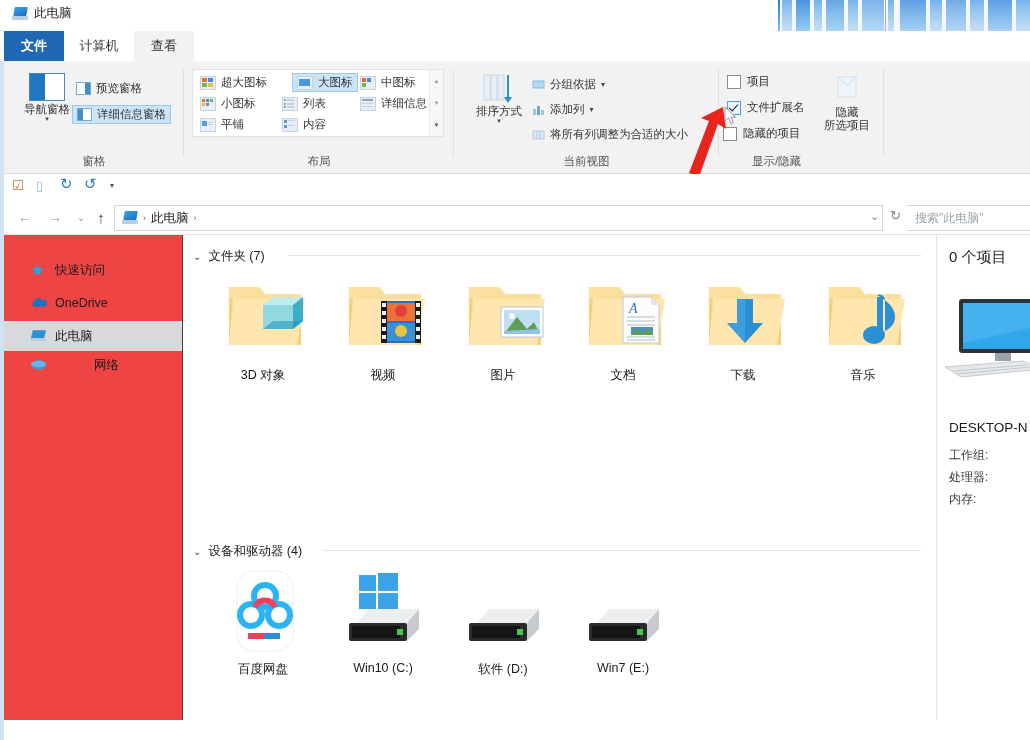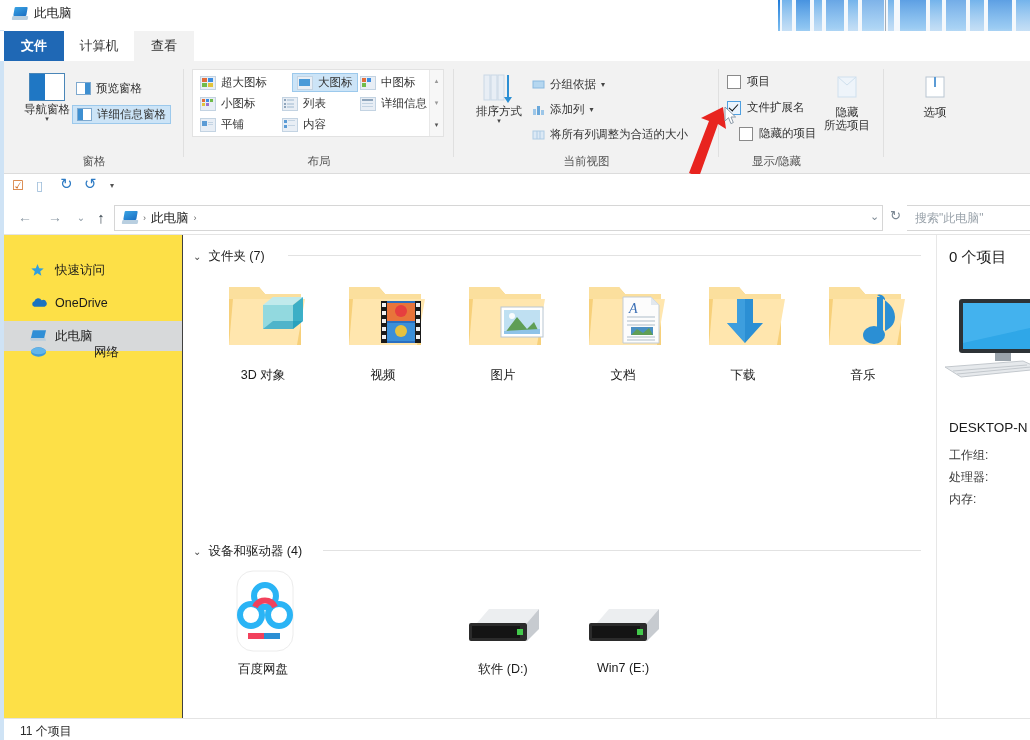--- a/index.html
+++ b/index.html
@@ -85,21 +85,21 @@
   .navbtn{position:absolute;top:6px;width:22px;height:22px;display:flex;align-items:center;justify-content:center;font-size:14px;color:#8d9aa5;cursor:default;}
   .crumbbox{position:absolute;left:110px;top:5px;width:760px;height:24px;border:1px solid #d6d6d6;background:#fff;display:flex;align-items:center;padding-left:7px;gap:5px;}
   .crumb{font-size:12.5px;color:#222;}
   .chev{font-size:9px;color:#666;}
   .addr-ctrl{position:absolute;top:10px;font-size:11px;color:#7c8893;cursor:default;}
   .searchbox{position:absolute;left:903px;top:5px;width:122px;height:24px;border:1px solid #d6d6d6;border-left:none;background:#fff;display:flex;align-items:center;padding-left:8px;}
   .searchbox span{font-size:12px;color:#9aa3ab;}
   .addr-divider{position:absolute;left:4px;top:234px;width:1026px;height:1px;background:#e4e4e4;}
 
   
-  .sidebar{position:absolute;left:4px;top:235px;width:178px;height:485px;background:#fde047;border-right:6px solid #404040;}
+  .sidebar{position:absolute;left:4px;top:235px;width:178px;height:485px;background:#ef4444;border-right:6px solid #404040;}
   .nav-item{position:absolute;left:0;width:178px;height:30px;display:flex;align-items:center;gap:8px;padding-left:26px;box-sizing:border-box;font-size:12.5px;color:#1a1a1a;cursor:default;}
   .nav-item.sel{background:#d7d9da;}
   .nav-ico{width:17px;height:15px;flex:none;position:relative;}
 
   
   .content{position:absolute;left:183px;top:235px;width:752px;height:485px;background:#fff;overflow:hidden;}
   .grouphdr{position:absolute;left:10px;display:flex;align-items:center;gap:7px;}
   .gcaret{font-size:10px;color:#4a4a4a;transform:rotate(0deg);}
   .gtxt{font-size:12.5px;color:#1c1c1c;}
   .gline{position:absolute;height:1px;background:#e2e2e2;}
@@ -337,50 +337,38 @@
 
       <div class="grp" style="left:715px;width:165px;">
         <div class="cbrow" style="left:8px;top:13px;">
           <span class="cb"></span>
           <span>项目</span>
         </div>
         <div class="cbrow" style="left:8px;top:39px;">
           <span class="cb on hlbox"></span>
           <span>文件扩展名</span>
         </div>
-        <div class="cbrow" style="left:20px;top:65px;">
+        <div class="cbrow" style="left:4px;top:65px;">
           <span class="cb"></span>
           <span>隐藏的项目</span>
         </div>
         <div class="big-btn" style="left:95px;top:14px;width:66px;">
           <span>
             <svg width="30" height="26">
               <rect x="6" y="2" width="18" height="20" fill="#eef4fa" stroke="#cfe0ee"></rect>
               <path d="M6 2 L15 10 L24 2" fill="none" stroke="#cfe0ee"></path>
             </svg>
           </span>
           <span class="lbl">隐藏</span>
           <span class="lbl" style="margin-top:0;">所选项目</span>
         </div>
         <div class="grp-label" style="left:-25px;width:165px;">显示/隐藏</div>
         <div class="sep"></div>
       </div>
 
-      <div class="grp" style="left:880px;width:110px;">
-        <div class="big-btn" style="left:18px;top:14px;width:66px;">
-          <span>
-            <svg width="28" height="26">
-              <rect x="5" y="2" width="18" height="20" fill="#fff" stroke="#b9c6d2"></rect>
-              <line x1="14" y1="2" x2="14" y2="12" stroke="#5b9bd5" stroke-width="2"></line>
-            </svg>
-          </span>
-          <span class="lbl">选项</span>
-        </div>
-        <div class="grp-label"></div>
-      </div>
 
     </div>
   </div>
 
   <div class="arrow">
     <svg width="52" height="78" viewBox="0 0 52 78">
       <path d="M40 2 L43 24 L35 19 L16 72 L6 68 L26 16 L18 13 Z" fill="#e8241f"></path>
     </svg>
   </div>
 
@@ -442,21 +430,21 @@
     </div>
     <div class="nav-item sel" style="top:86px;">
       <span class="nav-ico">
         <svg width="17" height="14" viewBox="0 0 18 14">
           <path d="M3 1 L17 1 L15 9 L1 9 Z" fill="#2f8ed6"></path>
           <path d="M0 9 L16 9 L17 12 L1 12 Z" fill="#b7ccdd"></path>
         </svg>
       </span>
       <span>此电脑</span>
     </div>
-    <div class="nav-item" style="top:102px;gap:47px;">
+    <div class="nav-item" style="top:115px;gap:47px;">
       <span class="nav-ico">
         <svg width="17" height="14" viewBox="0 0 18 14">
           <ellipse cx="9" cy="7" rx="8" ry="5" fill="#3b9ade"></ellipse>
           <ellipse cx="9" cy="6" rx="8" ry="3.4" fill="#63b5ea"></ellipse>
         </svg>
       </span>
       <span>网络</span>
     </div>
   </div>
 
@@ -597,20 +585,38 @@
             <circle cx="0" cy="-11" r="11" fill="none" stroke="#2ab4f5" stroke-width="6"></circle>
             <path d="M-10 0 A11 11 0 0 1 10 0" fill="none" stroke="#f2415c" stroke-width="6"></path>
           </g>
           <rect x="33" y="72" width="16" height="6" fill="#f2415c"></rect>
           <rect x="49" y="72" width="16" height="6" fill="#2b8fd4"></rect>
         </svg>
       </div>
       <div class="nm">百度网盘</div>
     </div>
 
+    <div class="tile" style="left:140px;top:326px;">
+      <div class="ico">
+        <svg width="96" height="96" viewBox="0 0 96 96">
+          <g transform="translate(24,12)">
+            <rect x="0" y="2" width="17" height="16" fill="#3ba3e8"></rect>
+            <rect x="19" y="0" width="20" height="18" fill="#3ba3e8"></rect>
+            <rect x="0" y="20" width="17" height="16" fill="#3ba3e8"></rect>
+            <rect x="19" y="20" width="20" height="18" fill="#3ba3e8"></rect>
+          </g>
+          <path d="M22 62 L34 48 L84 48 L72 62 Z" fill="#eceef0"></path>
+          <path d="M72 62 L84 48 L84 68 L72 80 Z" fill="#c7cbd0"></path>
+          <rect x="14" y="62" width="58" height="18" rx="2" fill="#2b2b2b"></rect>
+          <rect x="17" y="65" width="48" height="12" fill="#141414"></rect>
+          <rect x="62" y="68" width="6" height="6" fill="#42c94b"></rect>
+        </svg>
+      </div>
+      <div class="nm">Win10 (C:)</div>
+    </div>
 
     <div class="tile" style="left:260px;top:326px;">
       <div class="ico">
         <svg width="96" height="96" viewBox="0 0 96 96">
           <path d="M22 62 L34 48 L84 48 L72 62 Z" fill="#eceef0"></path>
           <path d="M72 62 L84 48 L84 68 L72 80 Z" fill="#c7cbd0"></path>
           <rect x="14" y="62" width="58" height="18" rx="2" fill="#2b2b2b"></rect>
           <rect x="17" y="65" width="48" height="12" fill="#141414"></rect>
           <rect x="62" y="68" width="6" height="6" fill="#42c94b"></rect>
         </svg>
@@ -647,17 +653,14 @@
           <line x1="12" y1="79" x2="86" y2="72"></line>
         </g>
       </svg>
     </div>
     <div class="dp-name">DESKTOP-N</div>
     <div class="dp-row" style="top:212px;">工作组:</div>
     <div class="dp-row" style="top:234px;">处理器:</div>
     <div class="dp-row" style="top:256px;">内存:</div>
   </div>
 
-  <div class="status">
-    <span>11 个项目</span>
-  </div>
 
 </div>
 
 </body></html>

